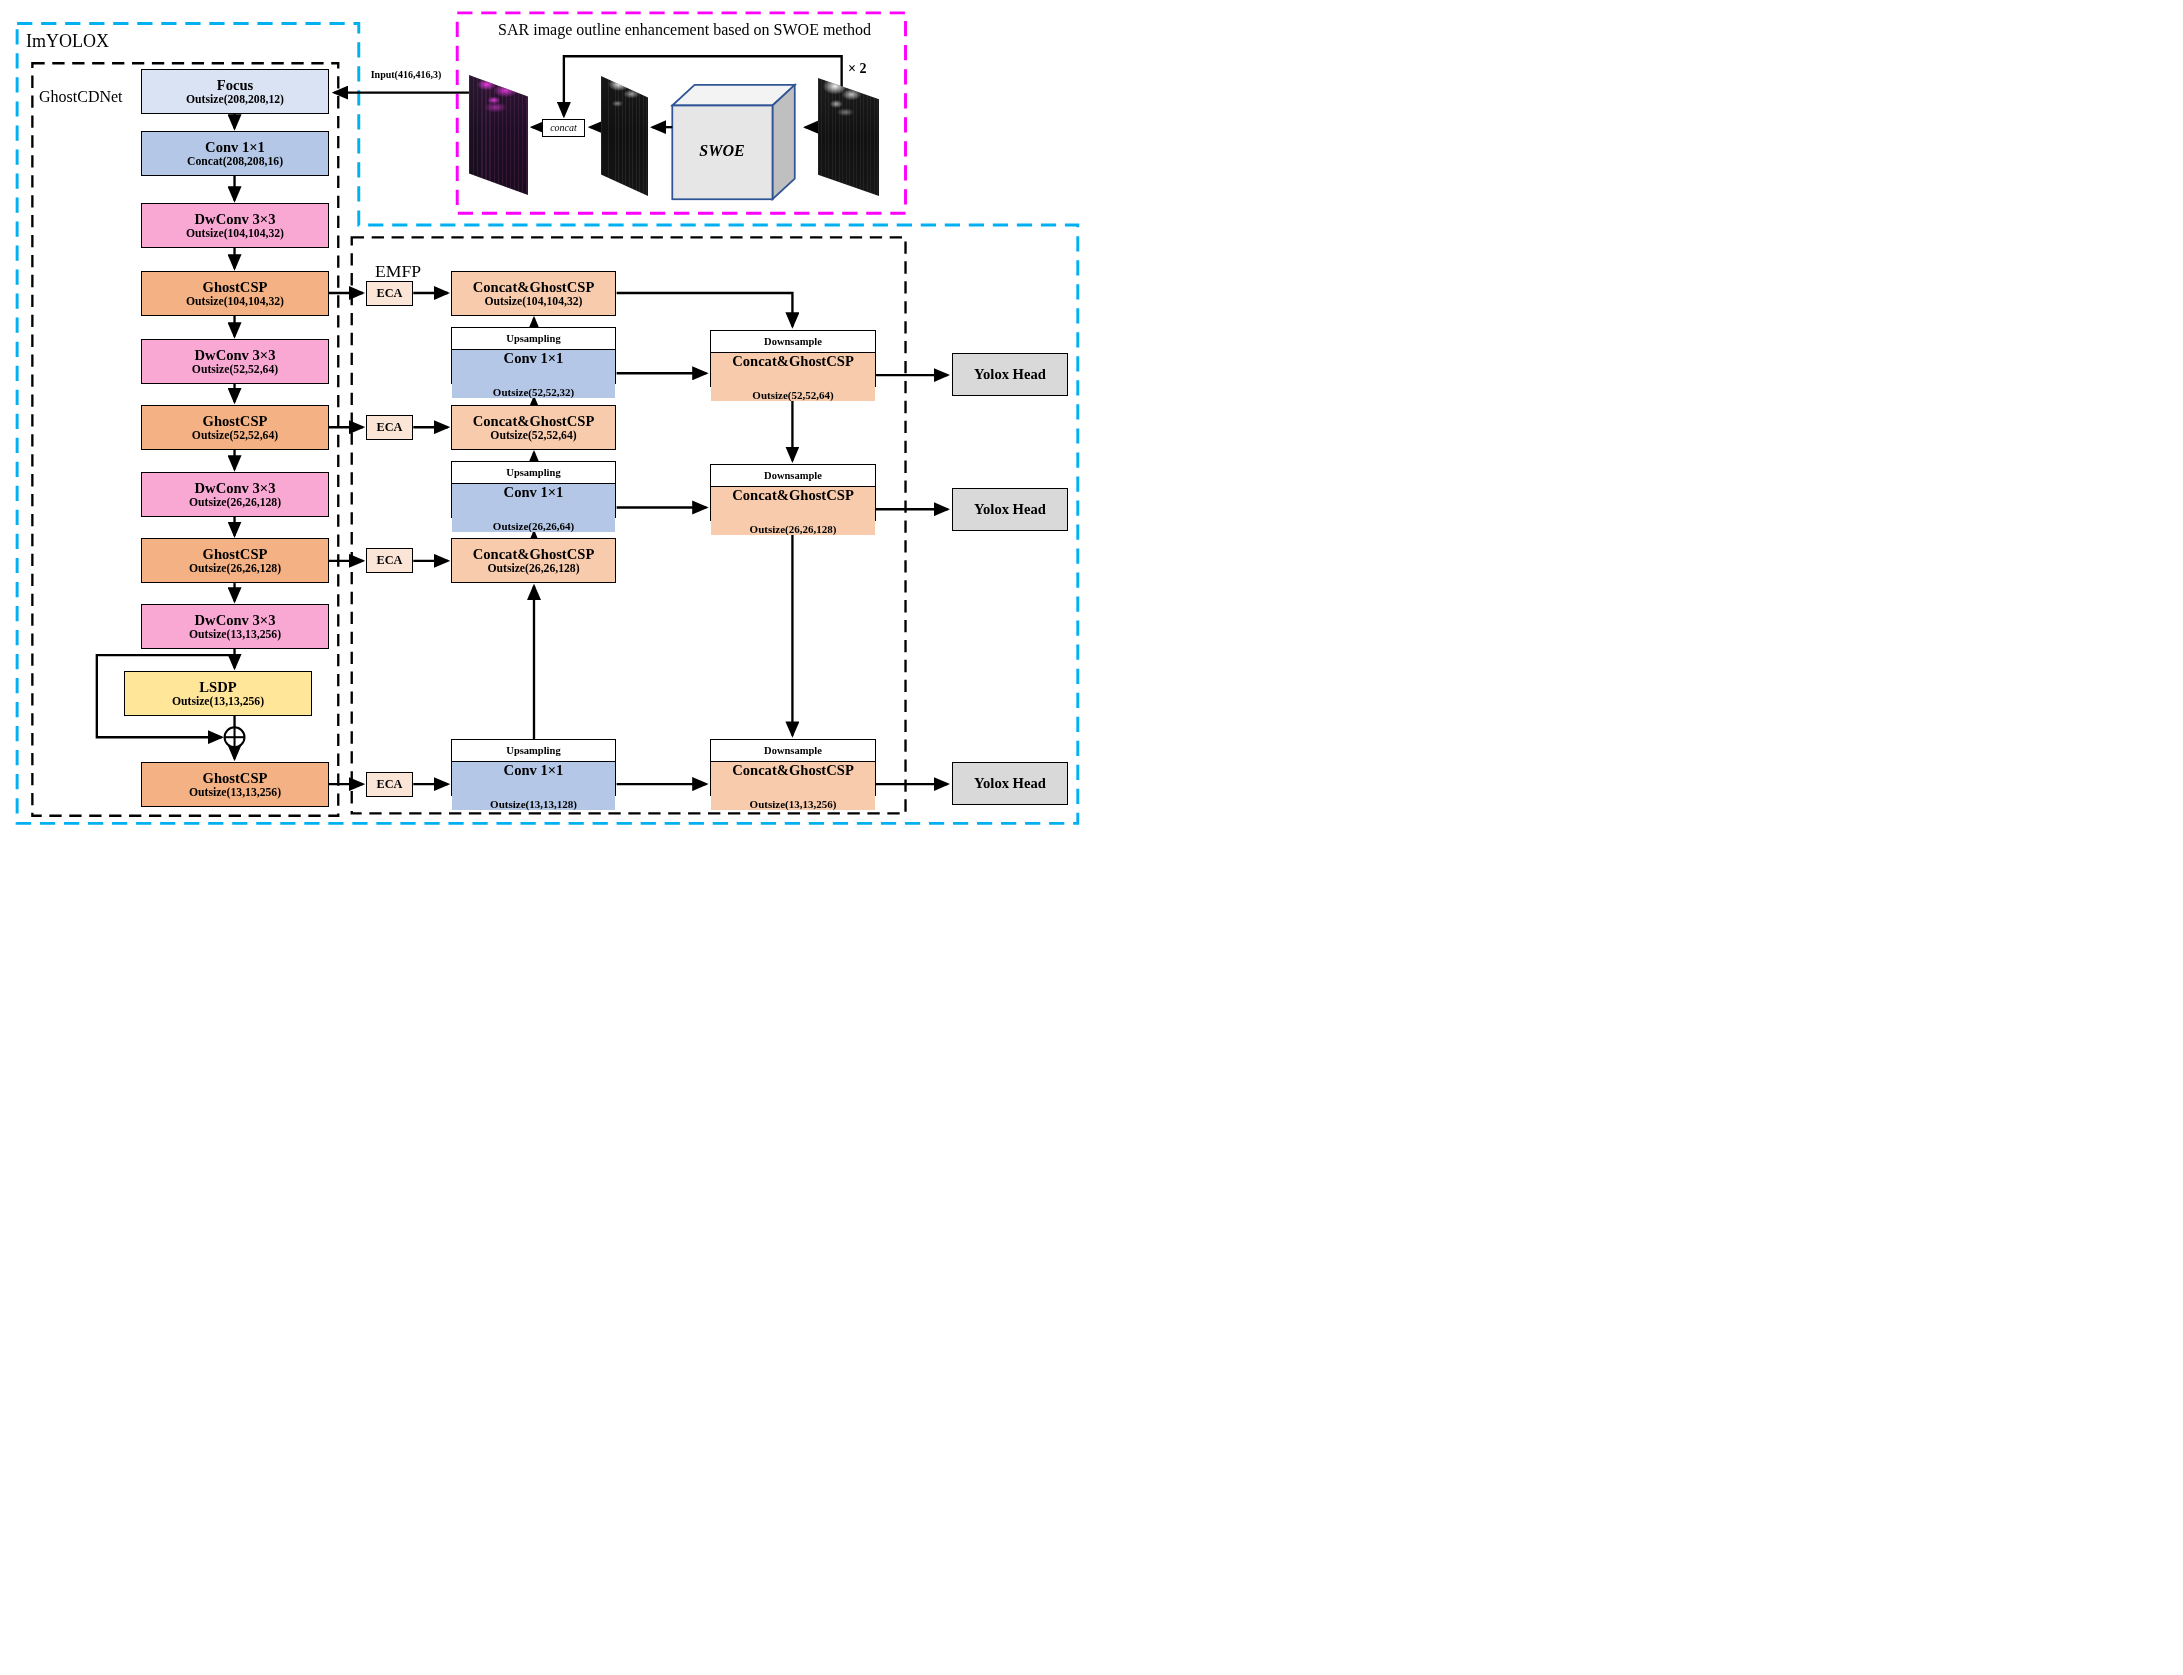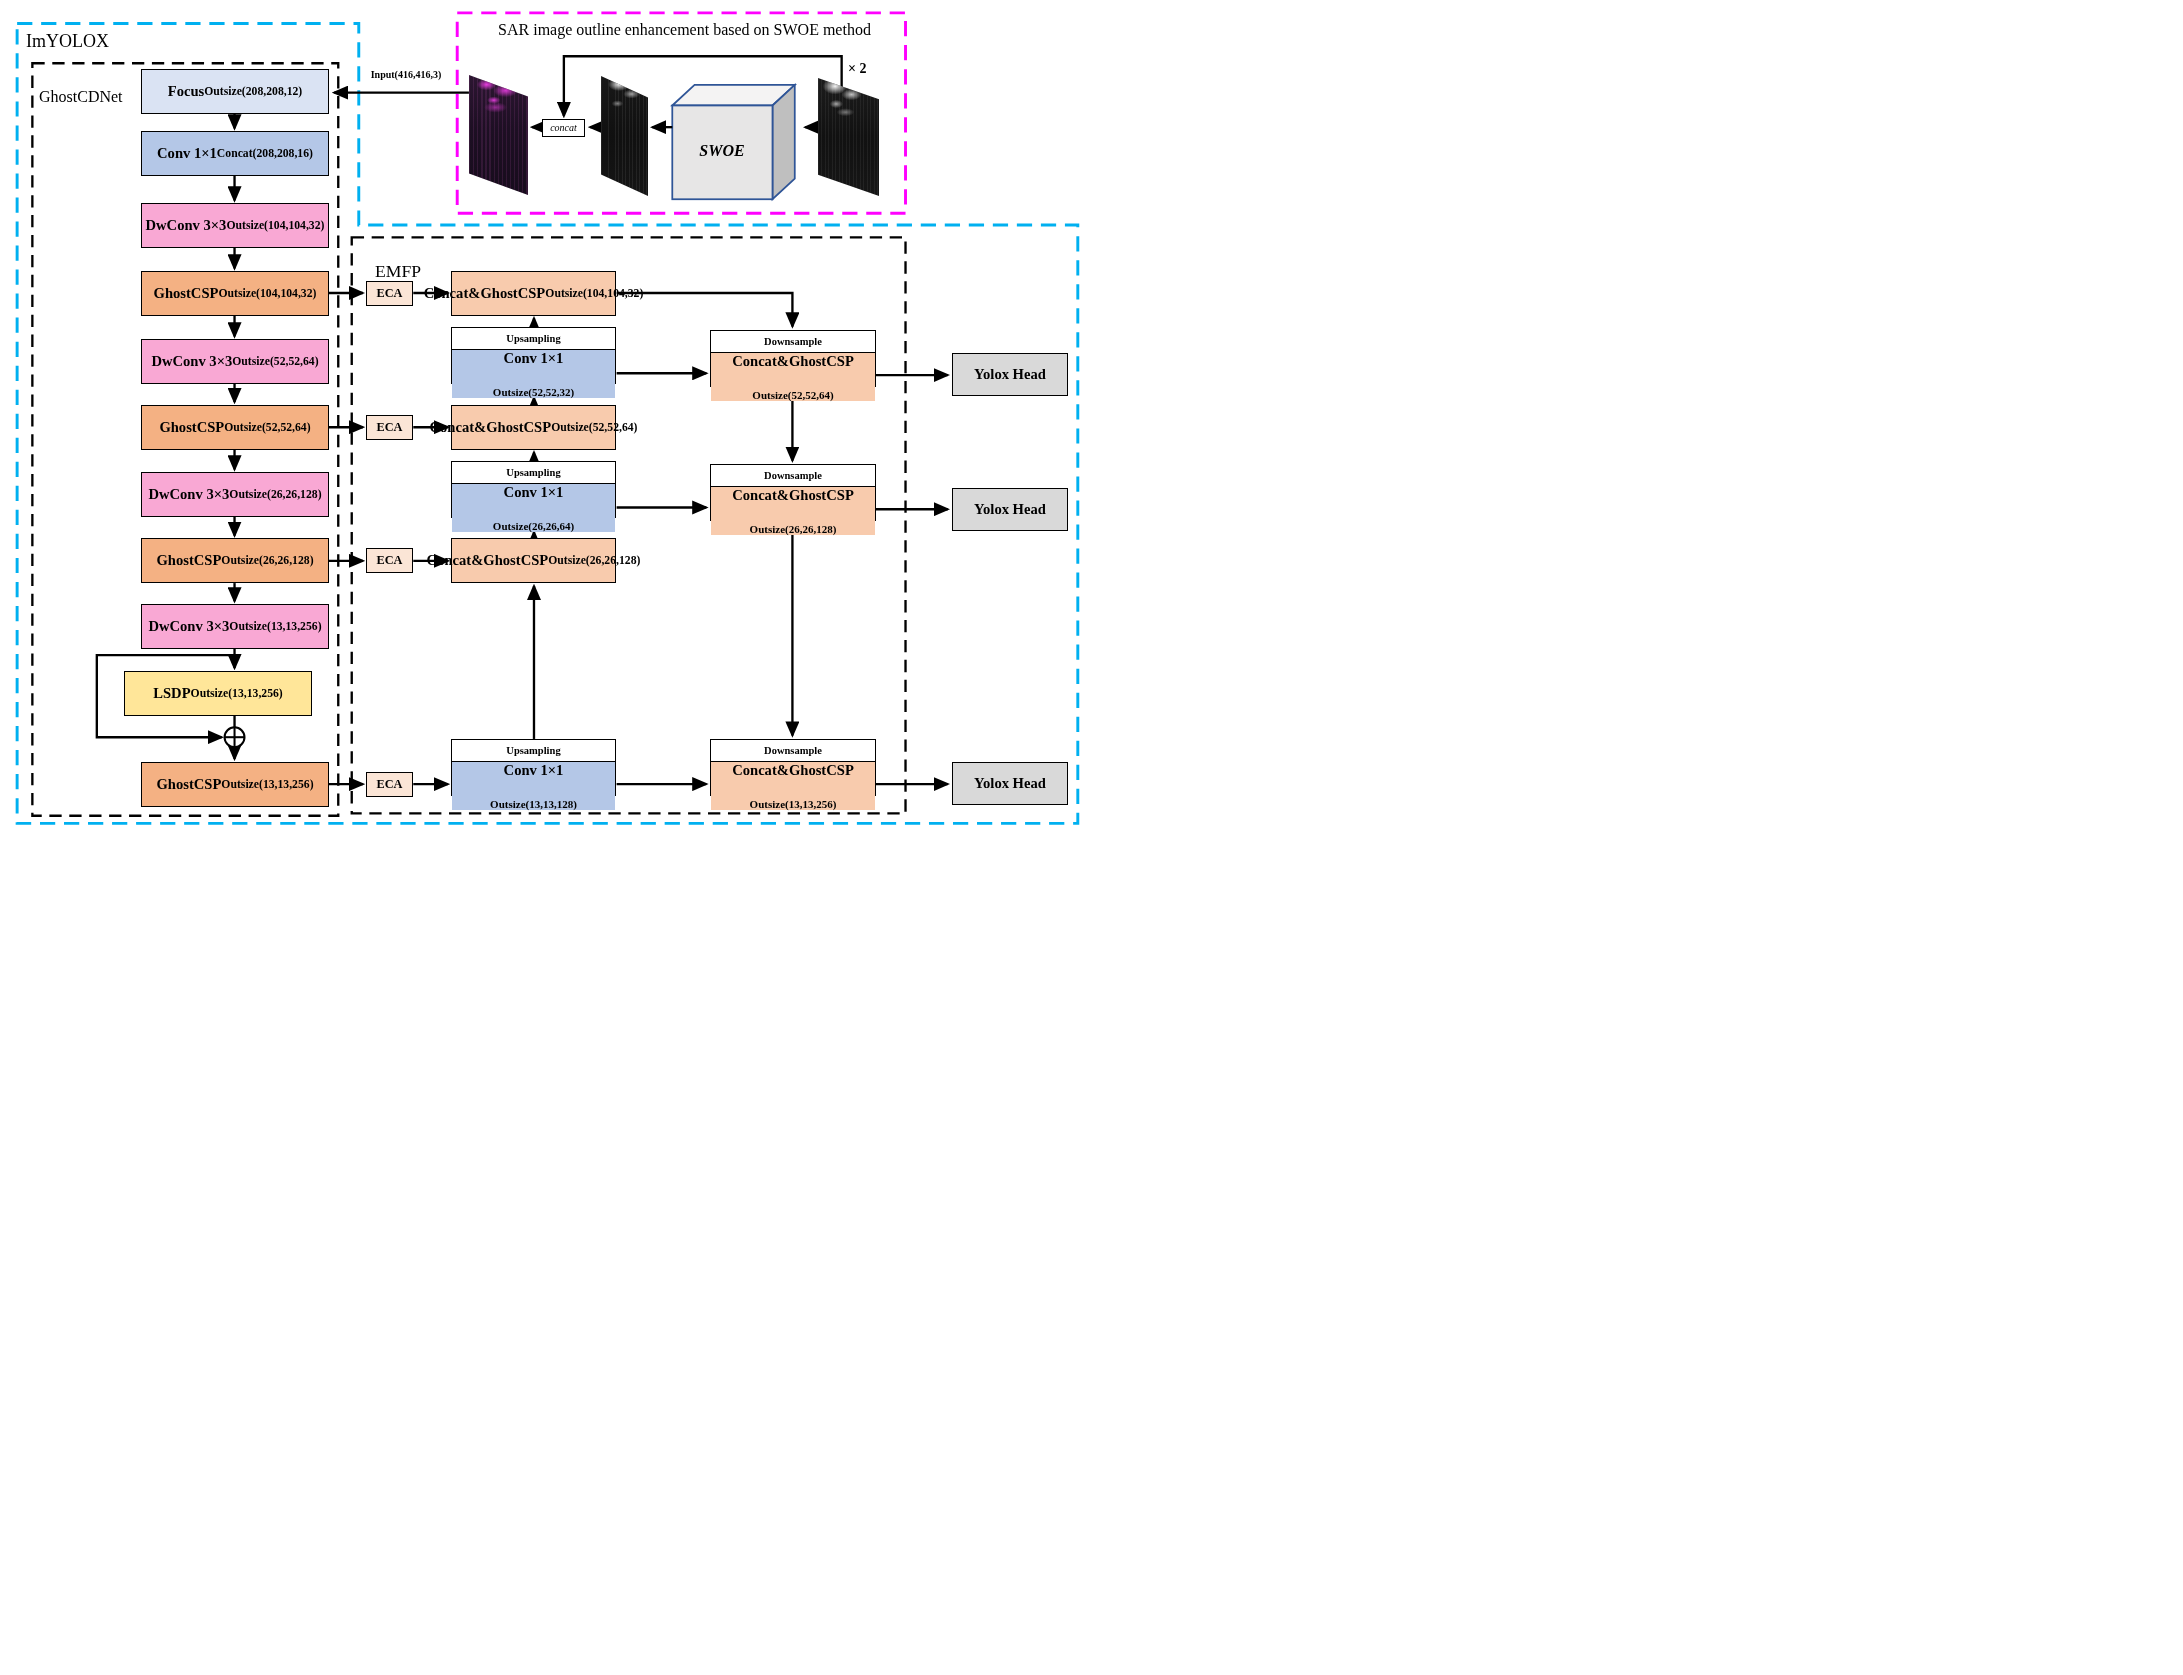--- a/index.html
+++ b/index.html
@@ -1,20 +1,20 @@
 <!DOCTYPE html>
 <html style="font-size:9.4px"><head>
 <meta charset="utf-8">
 <style>
   html,body{margin:0;padding:0;background:#fff;}
   .canvas{position:relative;width:1092px;height:838px;background:#fff;
           font-family:"Liberation Serif","DejaVu Serif",serif;color:#000;overflow:hidden;}
   .wires{position:absolute;left:0;top:0;width:100%;height:100%;}
   .block{position:absolute;border:1.8px solid #000;box-sizing:border-box;
-         display:flex;flex-direction:row;align-items:center;justify-content:center;
+         display:flex;flex-direction:column;align-items:center;justify-content:center;
          text-align:center;line-height:1.12;}
   .block .t{font-weight:bold;font-size:14.6px;white-space:nowrap;}
   .block .o{font-weight:bold;font-size:11.7px;white-space:nowrap;}
   .fill-focus{background:#dae3f3;}
   .fill-conv{background:#b4c7e7;}
   .fill-dwconv{background:#f9a8d4;}
   .fill-ghostcsp{background:#f4b183;}
   .fill-lsdp{background:#ffe699;}
   .fill-cg{background:#f8cbad;}
   .fill-eca{background:#fbe5d6;}

